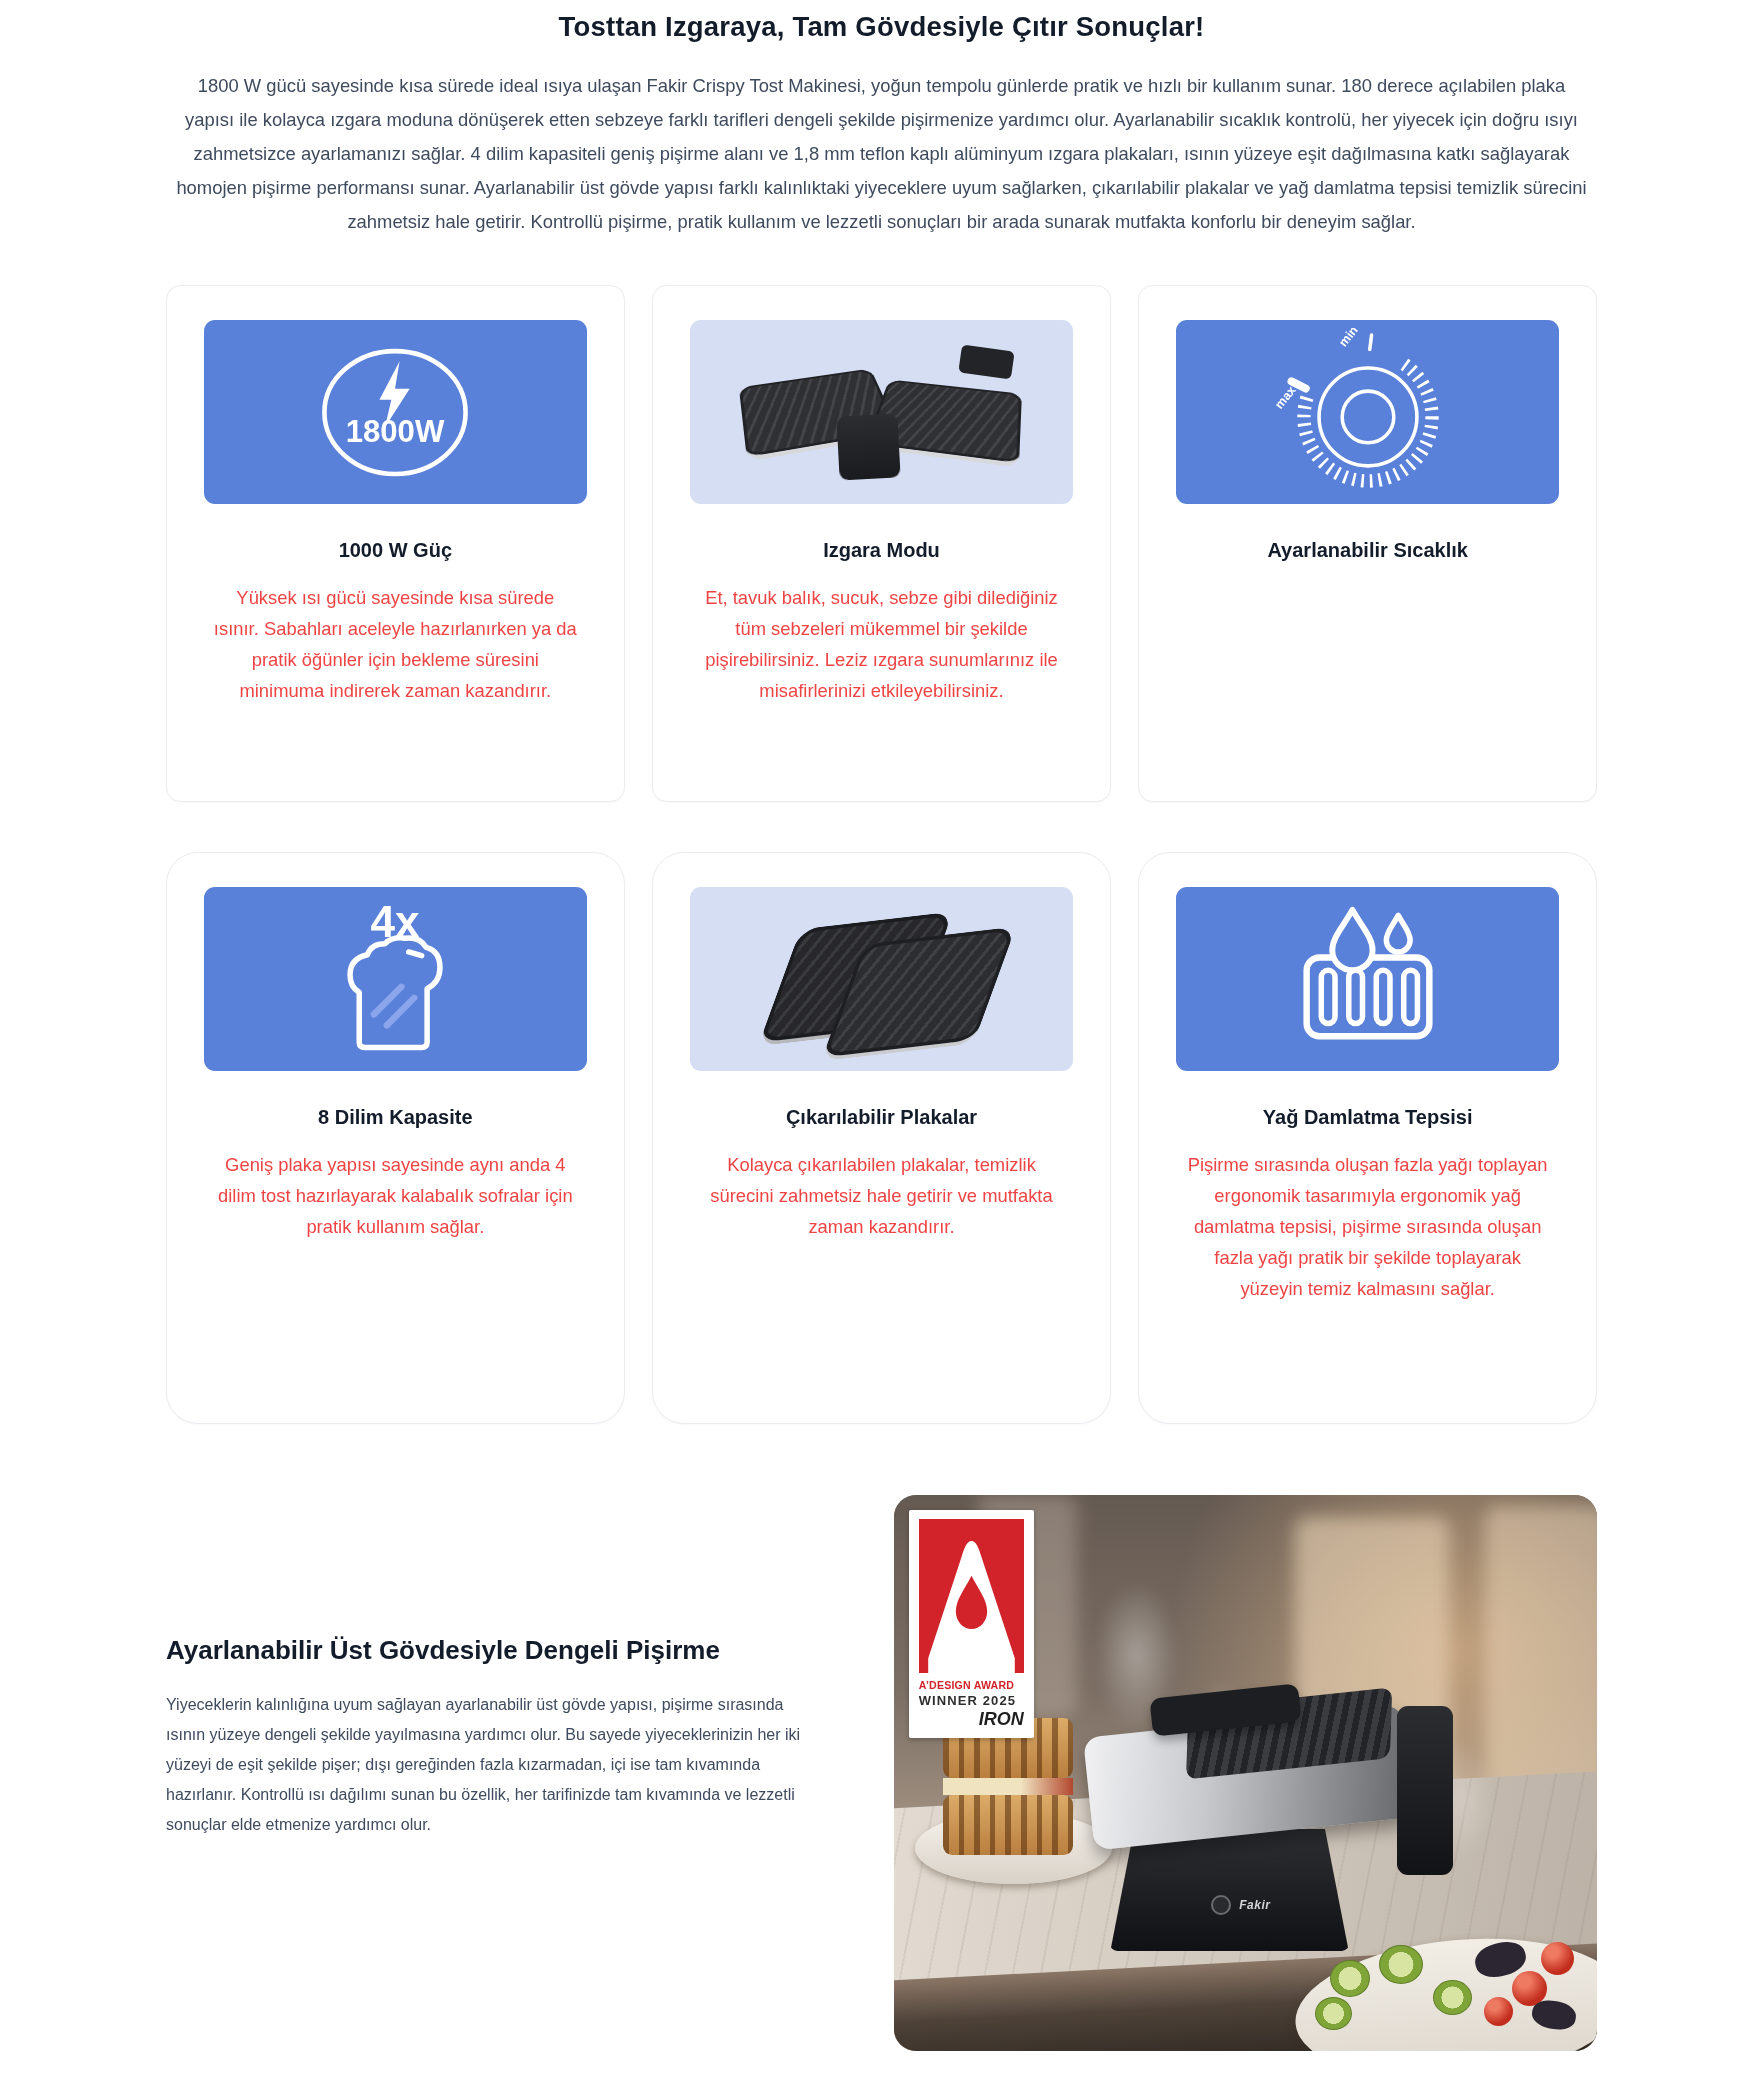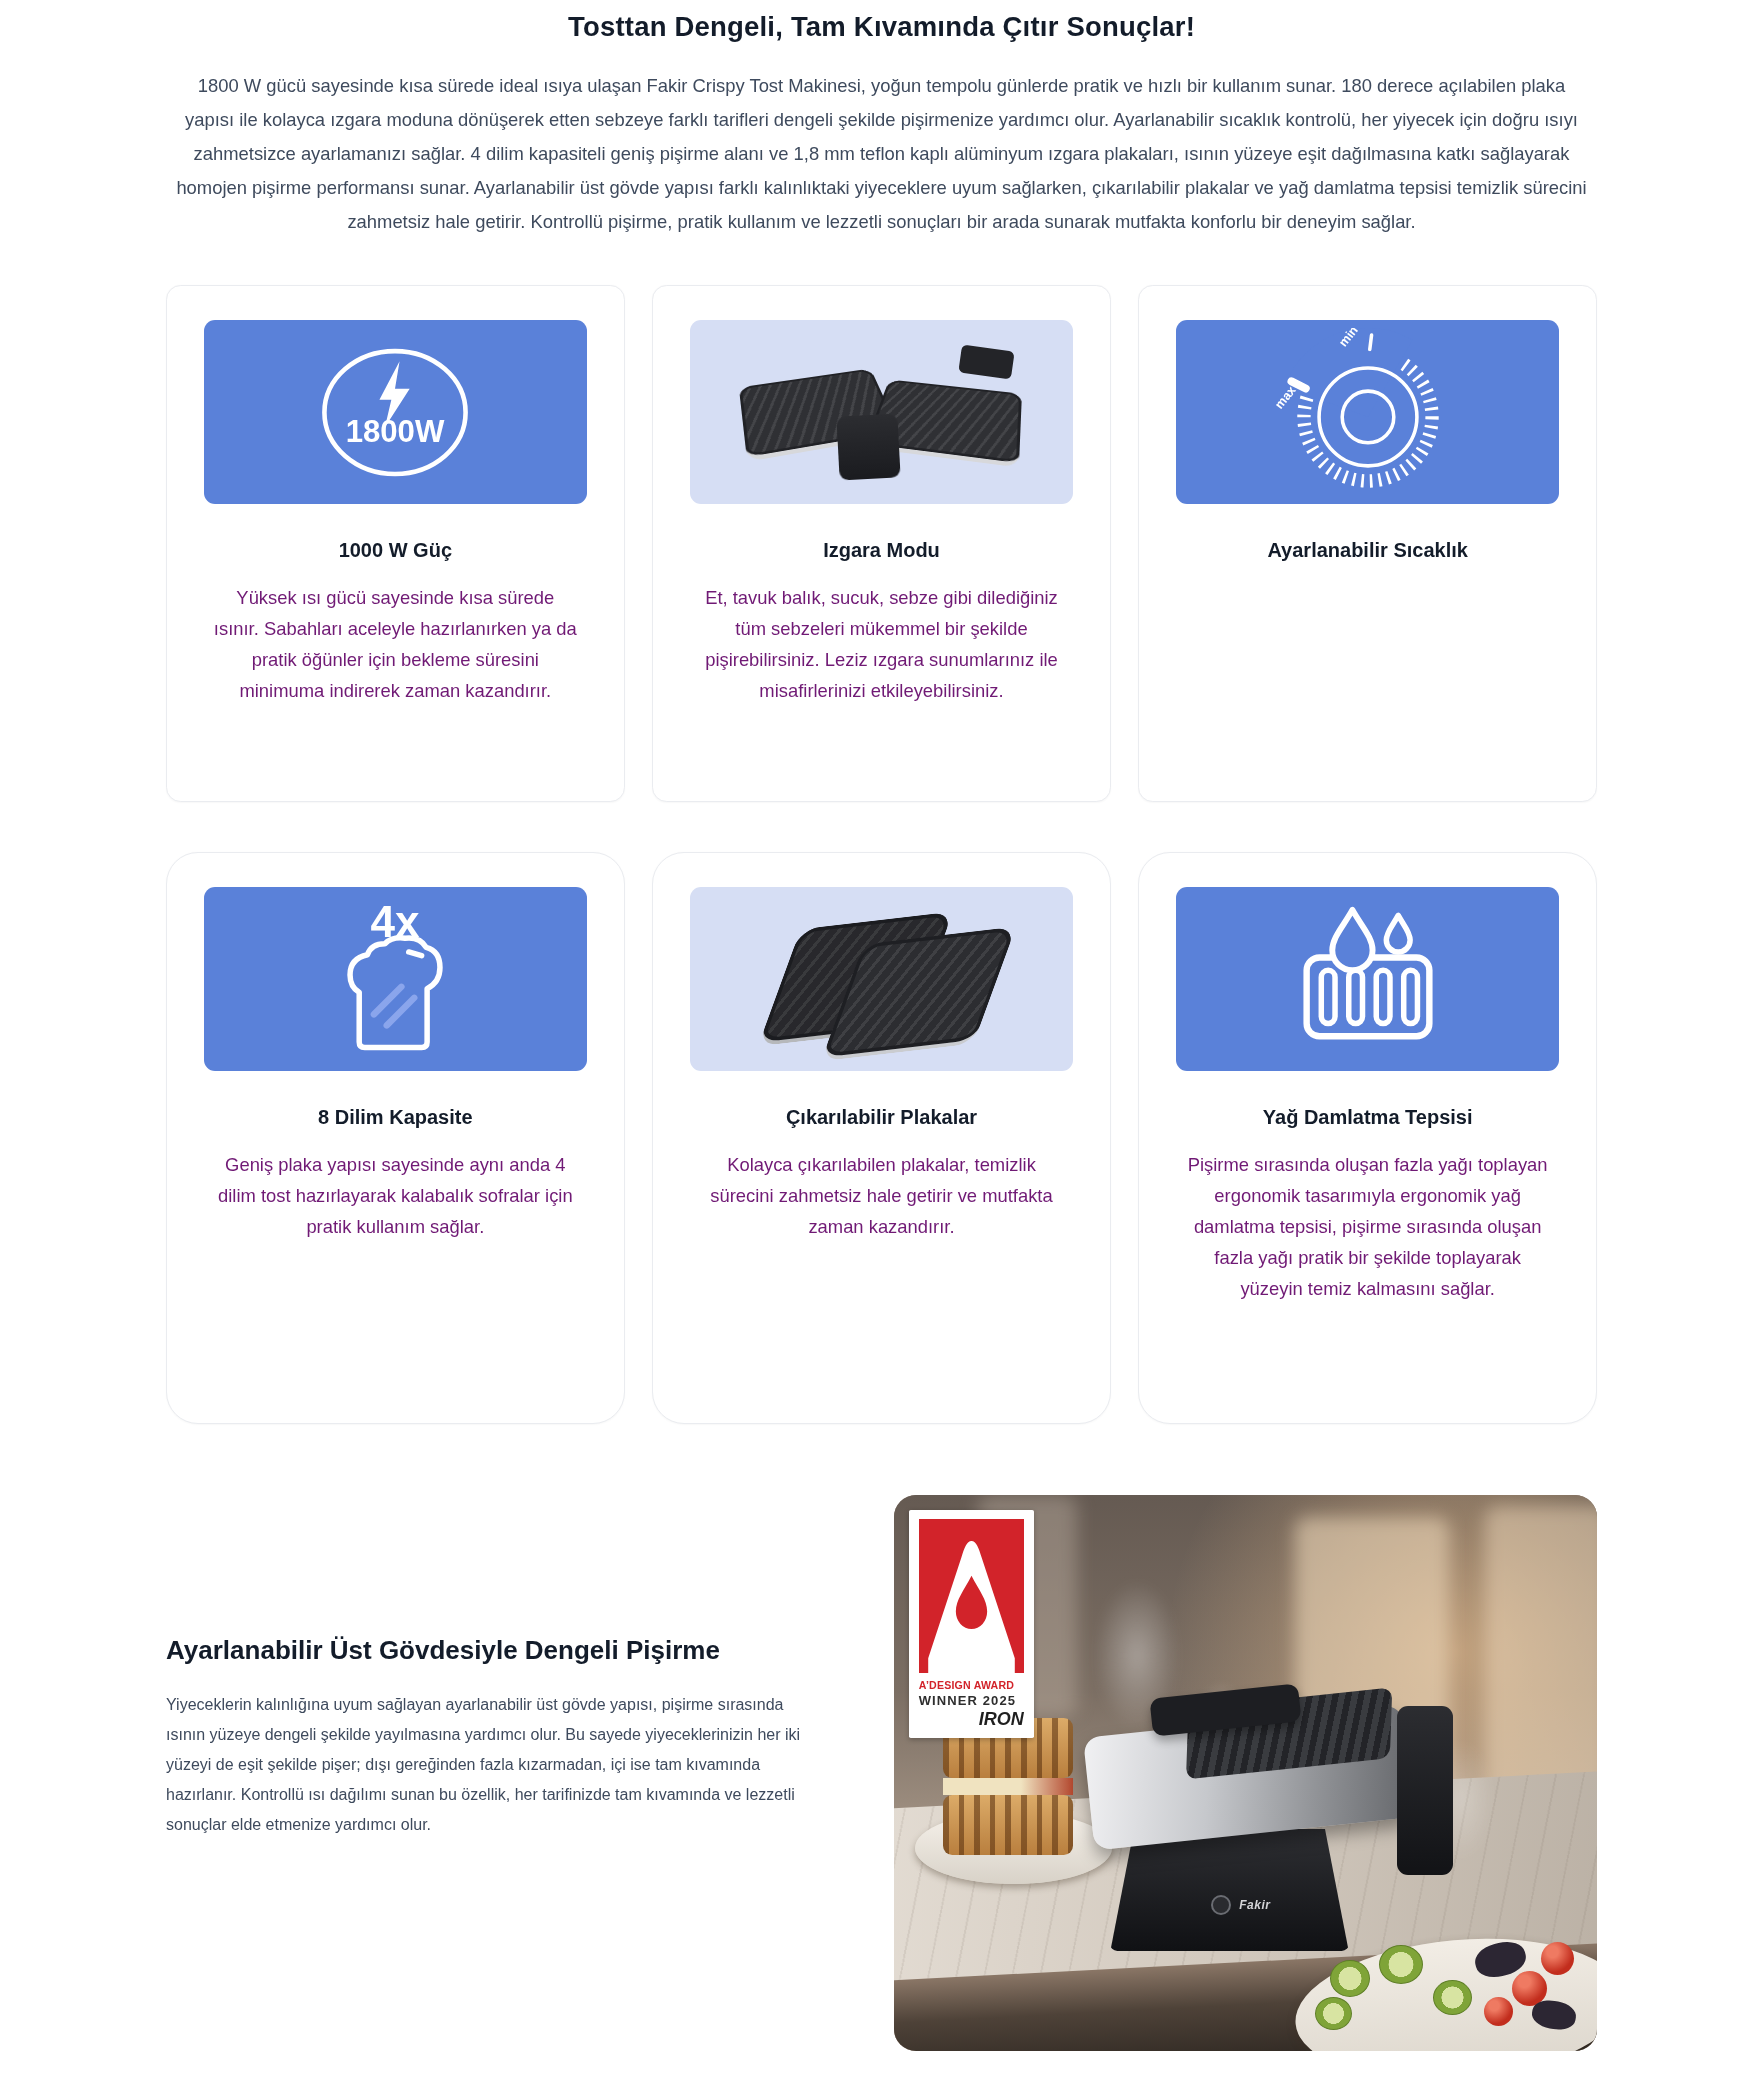--- a/index.html
+++ b/index.html
@@ -32,21 +32,21 @@
   }
   .card.row1 { min-height:517px; }
   .card.row2 { min-height:572px;border-radius:32px; }
   .media {
     height:184px; border-radius:11px; overflow:hidden;
     display:flex; align-items:center; justify-content:center;
   }
   .media-blue  { background:#5a81d9; }
   .media-light { background:#d6def4; }
   .card h3 { margin:35px 0 0; font-size:20px; font-weight:800; color:#131c2a; }
-  .card p  { margin:20px 8px 0; font-size:18.4px; line-height:31px; color:#701a75; }
+  .card p  { margin:20px 8px 0; font-size:18.4px; line-height:31px; color:#ef4444; }
 
   
   .icon-svg { display:block; }
 
   
   .grill-open { position:relative; width:303px; height:162px; }
   .go-plate {
     position:absolute; width:145px; height:96px; border-radius:14.7px;
     background:#2f3034; border-bottom:5.5px solid #d7d8db;
     background-image:repeating-linear-gradient(115deg, rgba(255,255,255,.10) 0 2.8px, rgba(0,0,0,0) 2.8px 10px);
@@ -186,21 +186,21 @@
   .badge-logo { width:100%; height:154px; background:#d2232a; }
   .badge-l1 { margin-top:6.4px; font-size:10.6px; font-weight:700; color:#d2232a; letter-spacing:0.2px; white-space:nowrap; }
   .badge-l2 { margin-top:1.8px; font-size:13px; font-weight:700; color:#2e2e2e; letter-spacing:1.1px; white-space:nowrap; }
   .badge-l3 { margin-top:0.9px; font-size:18px; font-weight:800; font-style:italic; color:#1f1f1f; text-align:right; }
 </style>
 </head>
 <body>
 
 <div class="container">
 
-  <h1 class="page-title">Tosttan Dengeli, Tam Kıvamında Çıtır Sonuçlar!</h1>
+  <h1 class="page-title">Tosttan Izgaraya, Tam Gövdesiyle Çıtır Sonuçlar!</h1>
   <p class="intro">1800 W gücü sayesinde kısa sürede ideal ısıya ulaşan Fakir Crispy Tost Makinesi, yoğun tempolu günlerde pratik ve hızlı bir kullanım sunar. 180 derece açılabilen plaka yapısı ile kolayca ızgara moduna dönüşerek etten sebzeye farklı tarifleri dengeli şekilde pişirmenize yardımcı olur. Ayarlanabilir sıcaklık kontrolü, her yiyecek için doğru ısıyı zahmetsizce ayarlamanızı sağlar. 4 dilim kapasiteli geniş pişirme alanı ve 1,8 mm teflon kaplı alüminyum ızgara plakaları, ısının yüzeye eşit dağılmasına katkı sağlayarak homojen pişirme performansı sunar. Ayarlanabilir üst gövde yapısı farklı kalınlıktaki yiyeceklere uyum sağlarken, çıkarılabilir plakalar ve yağ damlatma tepsisi temizlik sürecini zahmetsiz hale getirir. Kontrollü pişirme, pratik kullanım ve lezzetli sonuçları bir arada sunarak mutfakta konforlu bir deneyim sağlar.</p>
 
   <div class="cards">
 
     <div class="card row1">
       <div class="media media-blue">
         <svg class="icon-svg" width="162" height="143" viewBox="0 0 176 156">
           <ellipse cx="88" cy="78" rx="77" ry="67" fill="none" stroke="#ffffff" stroke-width="5"></ellipse>
           <path d="M93 22 L71 64 L84 64 L77 94 L104 52 L88 52 Z" fill="#ffffff"></path>
           <text x="88" y="110" text-anchor="middle" font-size="34" font-weight="bold" fill="#ffffff" font-family="Liberation Sans, sans-serif">1800W</text>

